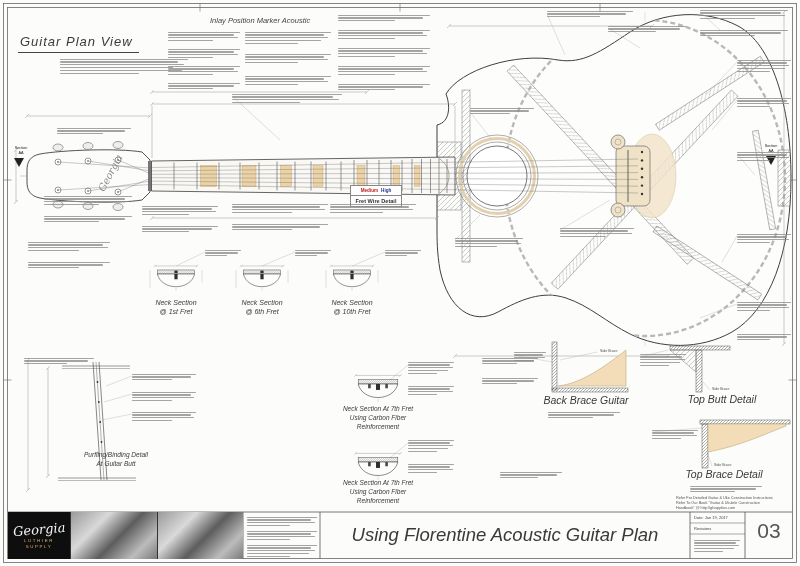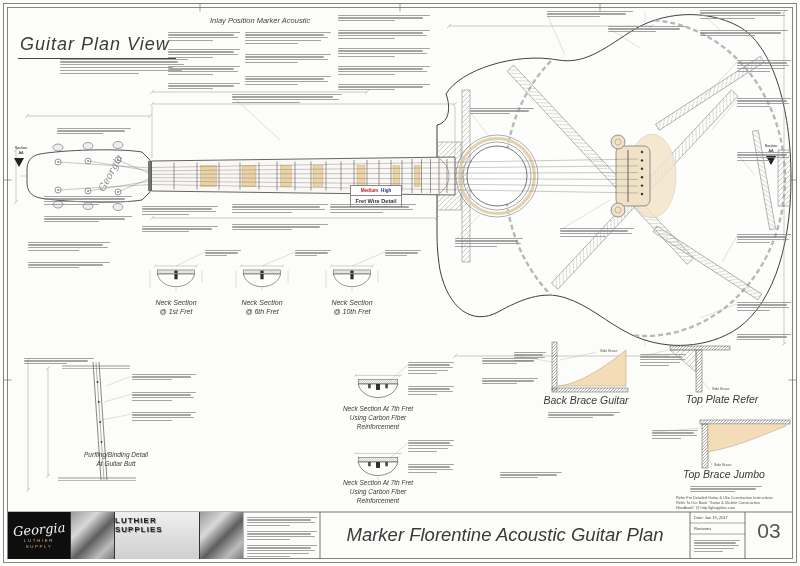--- a/index.html
+++ b/index.html
@@ -2,21 +2,21 @@
 <html><head>
 <meta charset="utf-8">
 <style>
   html,body{margin:0;padding:0;background:#e8e8e8;}
   .sheet{position:relative;width:800px;height:566px;background:#fcfcfa;overflow:hidden;
          font-family:"Liberation Sans",sans-serif;color:#333;}
   svg.draw{position:absolute;left:0;top:0;width:800px;height:566px;}
   .t{position:absolute;white-space:nowrap;color:#3a3a3a;}
   .note{position:absolute;}
   .skl{height:1.2px;background:#8d8d8d;margin:1.6px 0;opacity:.8;border-radius:1px;}
-  .plan-title{font-size:18px;font-style:italic;border-bottom:1px solid #444;padding:0 6px 3px 2px;letter-spacing:1px;text-align:center;}
+  .plan-title{font-size:13px;font-style:italic;border-bottom:1px solid #444;padding:0 6px 3px 2px;letter-spacing:1px;text-align:center;}
   .tut-title{font-size:7.5px;font-style:italic;color:#444;}
   .sec-label{font-size:7px;line-height:9px;font-style:italic;text-align:center;white-space:normal;}
   .det-label{font-size:10.5px;font-style:italic;text-align:center;white-space:normal;}
   .tiny{font-size:3.6px;color:#555;}
   .fw-box{position:absolute;left:350px;top:185px;width:50px;border:0.8px solid #888;background:#fff;}
   .fw-top{display:flex;justify-content:center;gap:3px;border-bottom:0.8px solid #888;padding:2px 0;}
   .fw-med{color:#c22020;font-size:4.6px;font-weight:bold;}
   .fw-high{color:#20308f;font-size:4.6px;font-weight:bold;}
   .fw-name{font-size:5.6px;font-weight:bold;text-align:center;padding:2px 0;}
   .secaa{font-size:3.8px;line-height:4.6px;text-align:center;width:26px;color:#222;}
@@ -347,22 +347,22 @@
     <div>Using Carbon Fiber</div>
     <div>Reinforcement</div>
   </div>
   <div class="t sec-label" style="left:330px;top:478px;width:96px;font-size:6.5px;">
     <div>Neck Section At 7th Fret</div>
     <div>Using Carbon Fiber</div>
     <div>Reinforcement</div>
   </div>
 
   <div class="t det-label" style="left:540px;top:394px;width:92px;">Back Brace Guitar</div>
-  <div class="t det-label" style="left:676px;top:393px;width:92px;">Top Plate Refer</div>
-  <div class="t det-label" style="left:676px;top:468px;width:96px;">Top Brace Jumbo</div>
+  <div class="t det-label" style="left:676px;top:393px;width:92px;">Top Butt Detail</div>
+  <div class="t det-label" style="left:676px;top:468px;width:96px;">Top Brace Detail</div>
   <div class="t sec-label" style="left:78px;top:450px;width:76px;font-size:6.5px;">
     <div>Purfling/Binding Detail</div>
     <div>At Guitar Butt</div>
   </div>
 
   <div class="t tiny" style="left:600px;top:349px;">Side Brace</div>
   <div class="t tiny" style="left:712px;top:387px;">Side Brace</div>
   <div class="t tiny" style="left:714px;top:463px;">Side Brace</div>
 
   <div class="fw-box">
@@ -702,23 +702,20 @@
 
   <div class="logo-band">
     <div class="logo-script">
       <div class="g">Georgia</div>
       <div class="s">
         <span>LUTHIER</span><br>
         <span>SUPPLY</span>
       </div>
     </div>
     <div class="logo-photo"></div>
-    <div class="logo-banner">
-      <span>LUTHIER SUPPLIES</span>
-    </div>
     <div class="logo-photo"></div>
   </div>
 
   <div class="note" style="left:247px;top:515px;width:70px;">
       <div class="skl" style="width: 100%;"></div>
       <div class="skl" style="width: 92%;"></div>
       <div class="skl" style="width: 97%;"></div>
       <div class="skl" style="width: 62%;"></div>
     </div>
   <div class="note" style="left:247px;top:529px;width:70px;">
@@ -728,21 +725,21 @@
       <div class="skl" style="width: 62%;"></div>
     </div>
   <div class="note" style="left:247px;top:543px;width:70px;">
       <div class="skl" style="width: 100%;"></div>
       <div class="skl" style="width: 92%;"></div>
       <div class="skl" style="width: 97%;"></div>
       <div class="skl" style="width: 88%;"></div>
       <div class="skl" style="width: 62%;"></div>
     </div>
 
-  <div class="tb-title">Marker Florentine Acoustic Guitar Plan</div>
+  <div class="tb-title">Using Florentine Acoustic Guitar Plan</div>
 
   <div class="tb-cell" style="left:694px;top:515px;">Date: Jan 19, 2017</div>
   <div class="tb-cell" style="left:694px;top:526px;">Revisions</div>
   <div class="note" style="left:694px;top:538px;width:46px;">
       <div class="skl" style="width: 100%;"></div>
       <div class="skl" style="width: 92%;"></div>
       <div class="skl" style="width: 97%;"></div>
       <div class="skl" style="width: 88%;"></div>
       <div class="skl" style="width: 62%;"></div>
     </div>

